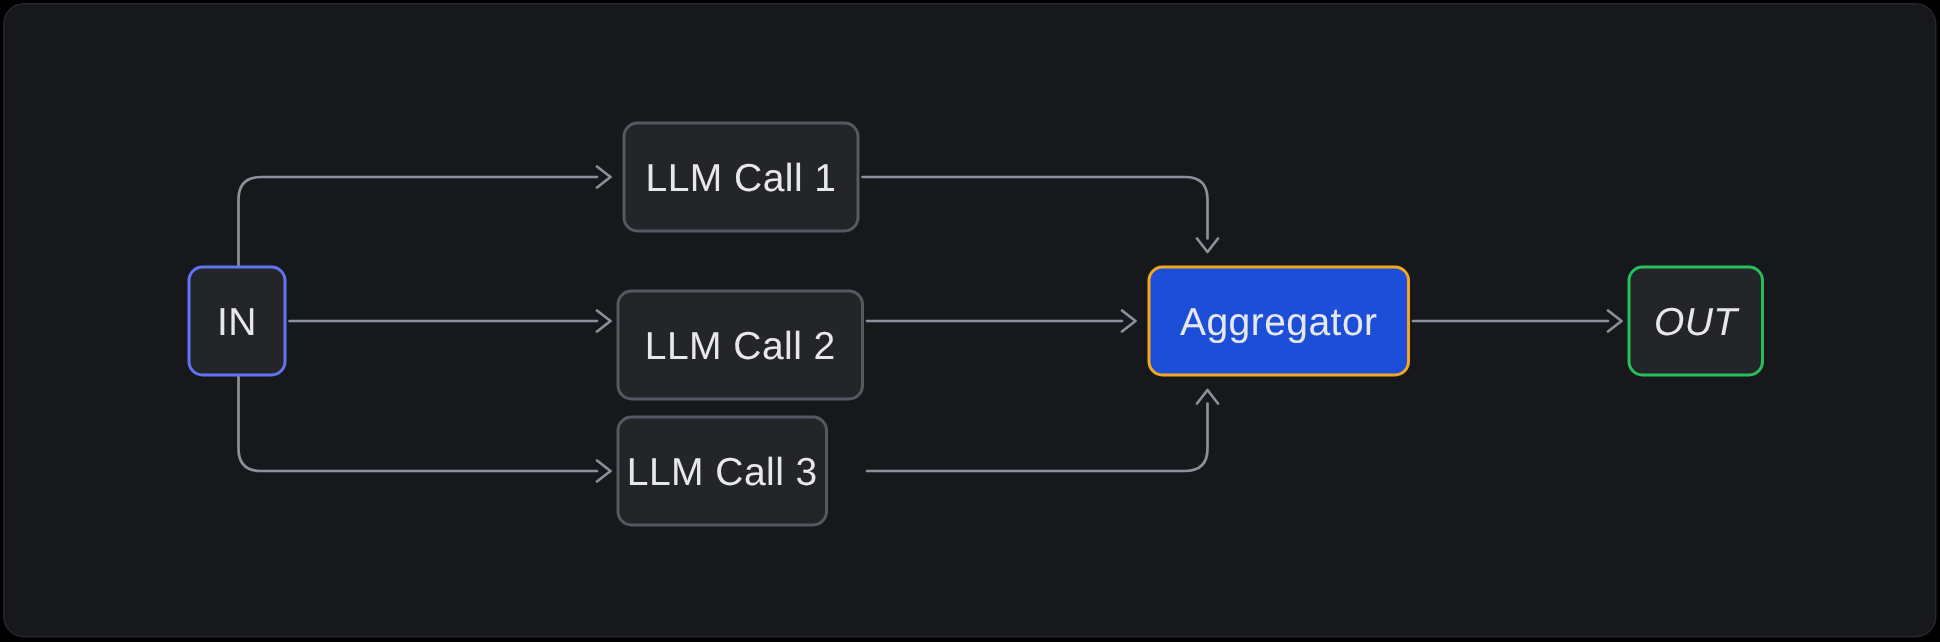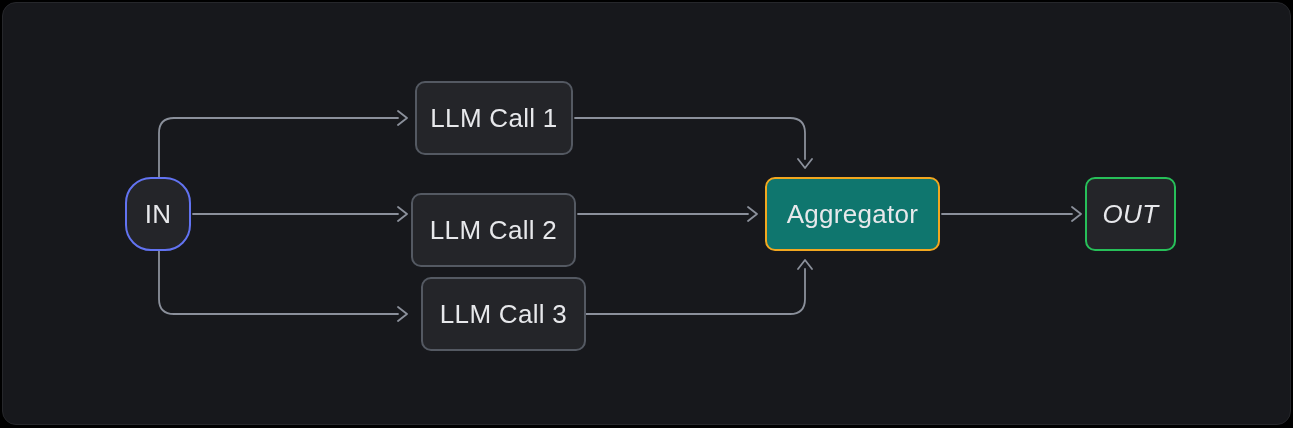--- a/index.html
+++ b/index.html
@@ -32,25 +32,25 @@
     position: absolute;
     display: flex; align-items: center; justify-content: center;
     background: var(--node_fill, #242529);
     border: 2px solid #545962;
     border-radius: 10px;
     color: var(--text, #e7e8eb);
     font-size: 26px;
     letter-spacing: 0.3px;
     white-space: nowrap;
   }
-  .node-in   { left: 122px; top: 174px; width: 66px;  height: 74px; border-radius: 26px; }
+  .node-in   { left: 122px; top: 174px; width: 66px;  height: 74px; }
   .node-llm1 { left: 412px; top: 78px;  width: 158px; height: 74px; }
   .node-llm2 { left: 408px; top: 174px; width: 165px; height: 74px; }
-  .node-llm3 { left: 418px; top: 274px; width: 165px; height: 74px; }
-  .node-agg  { left: 762px; top: 174px; width: 175px; height: 74px; background: #0f766e; }
+  .node-llm3 { left: 408px; top: 274px; width: 141px; height: 74px; }
+  .node-agg  { left: 762px; top: 174px; width: 175px; height: 74px; background: #1d4ed8; }
   .node-out  { left: 1082px; top: 174px; width: 91px; height: 74px; }
 </style>
 </head>
 <body>
 
 <div class="canvas">
 
   <svg class="wires" viewBox="0 0 1293 428">
 
     <path d="M156 174 V130 Q156 115 171 115 H395 M395 108 L404 115 L395 122"></path>

